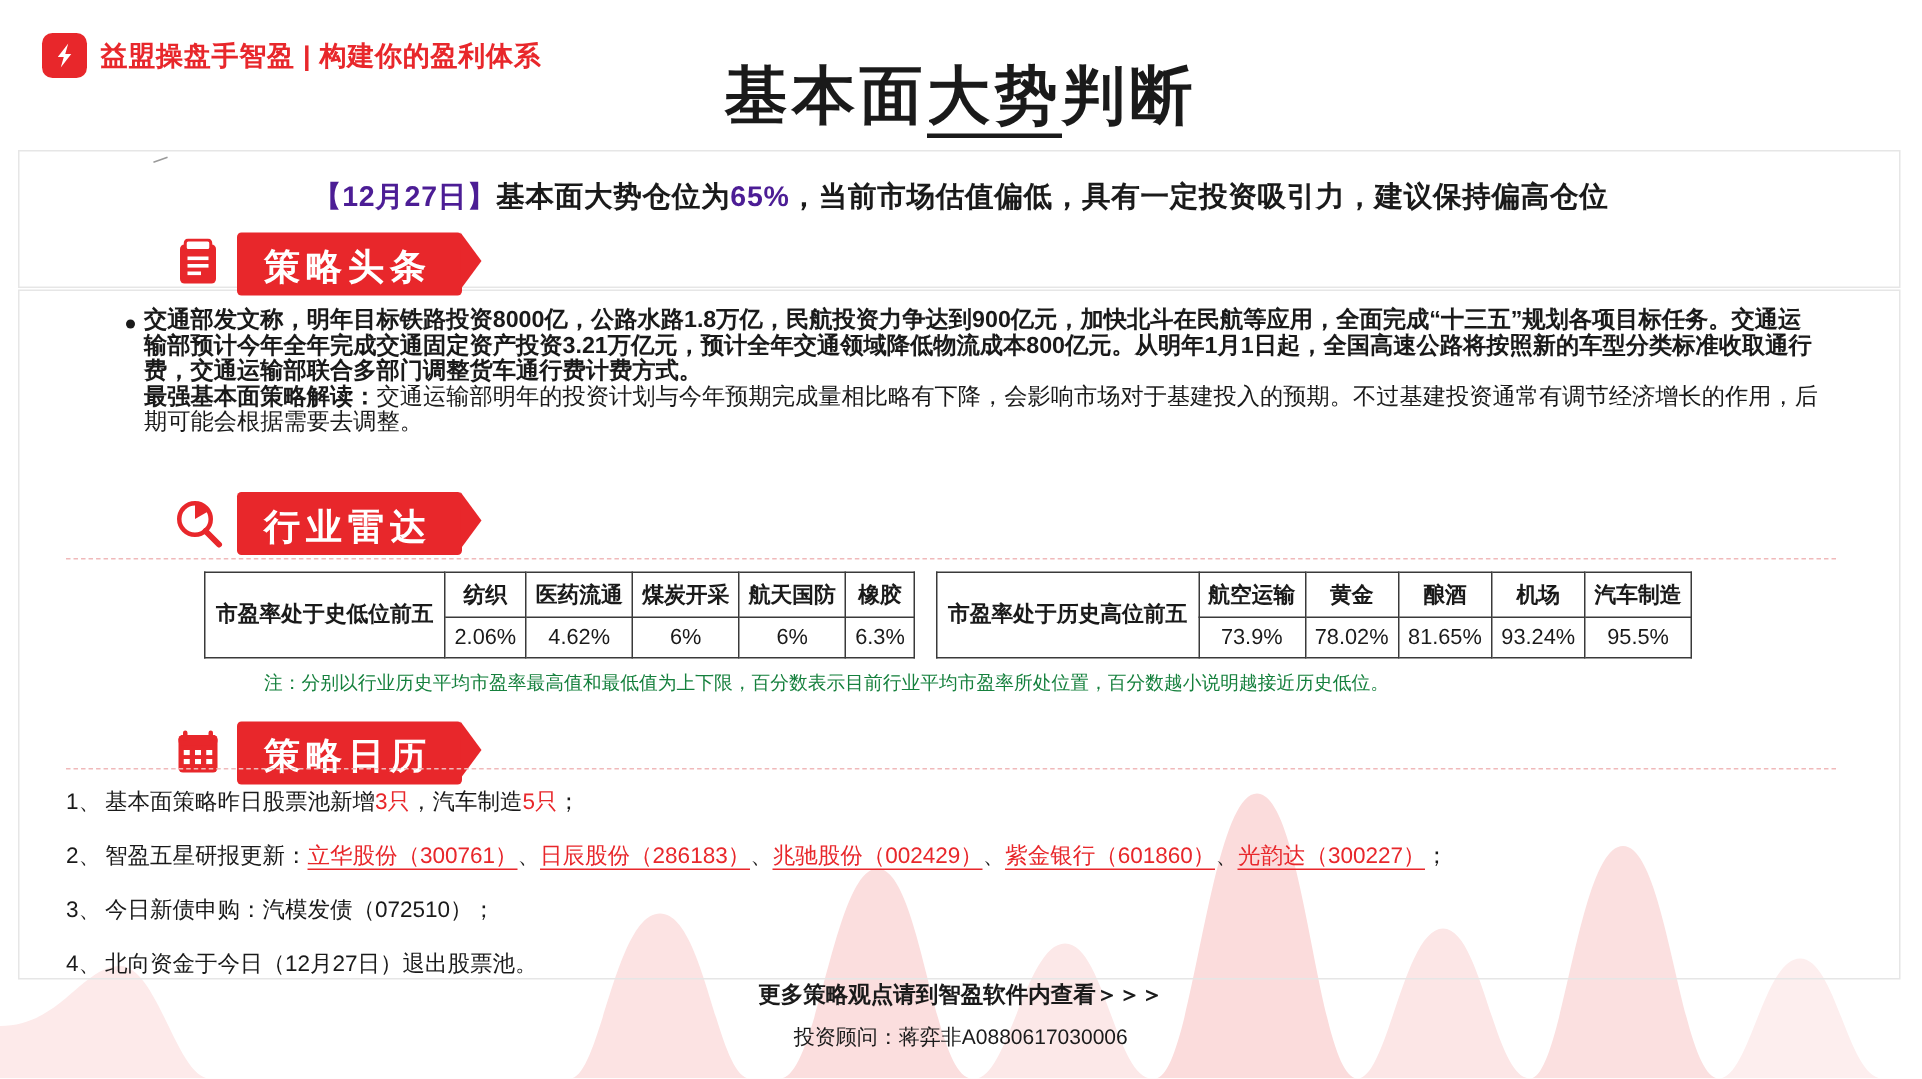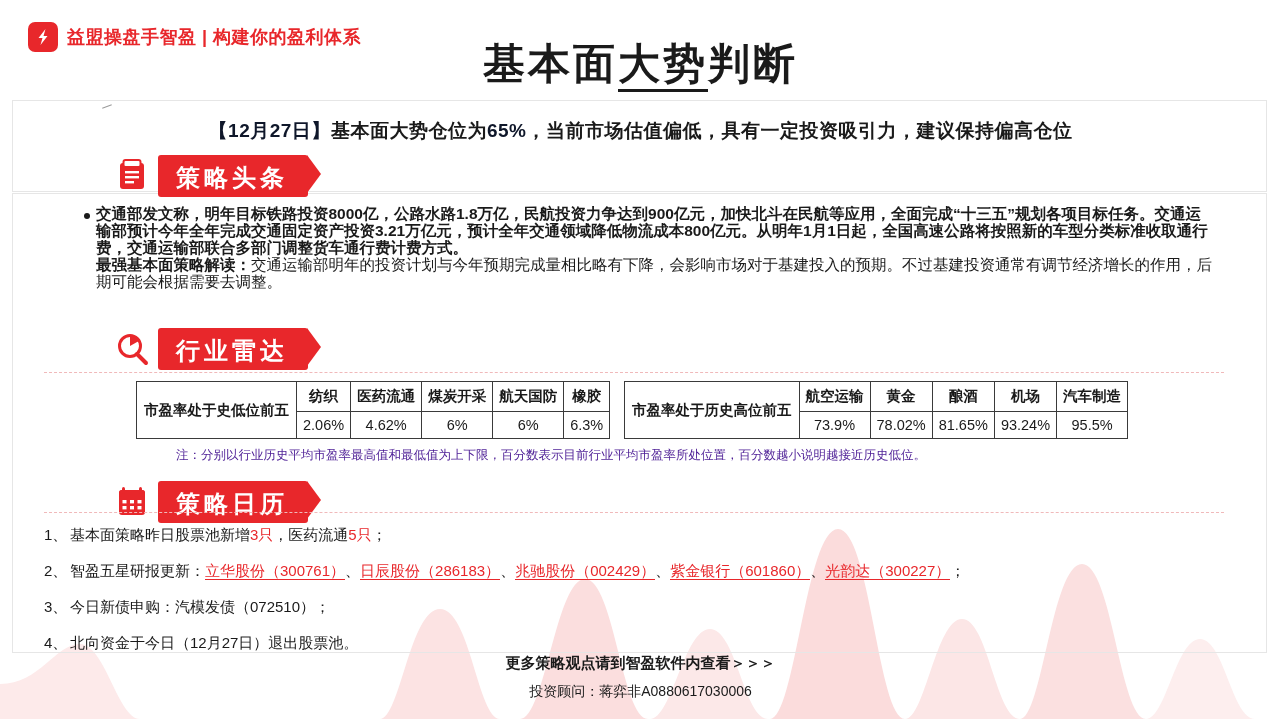--- a/index.html
+++ b/index.html
@@ -94,21 +94,21 @@
     position: absolute;
     left: 0;
     top: 118px;
     width: 1281px;
     text-align: center;
     font-size: 19px;
     font-weight: bold;
     color: #1a1a1a;
     letter-spacing: .5px;
   }
-  .summary-line .red { color: #0f172a; margin-top: 21px; }
+  .summary-line .red { color: #4c1d95; margin-top: 21px; }
   .tick-mark {
     position: absolute;
     left: 102px;
     top: 106px;
     width: 10px;
     height: 1px;
     background: #9a9a9a;
     transform: rotate(-20deg);
   }
 
@@ -201,21 +201,21 @@
     line-height: 19px;
     padding: 4px 7px;
     width: 96px;
   }
   .tbl td.colhdr { font-weight: bold; }
   .note {
     position: absolute;
     left: 176px;
     top: 447px;
     font-size: 12.5px;
-    color: #4c1d95;
+    color: #15803d;
   }
 
   
   .cal-list {
     position: absolute;
     left: 44px;
     top: 524px;
     width: 1180px;
     font-size: 15px;
     color: #1a1a1a;
@@ -398,21 +398,21 @@
       </div>
       <div class="ribbon">策略日历</div>
     </div>
 
     <div class="dashed-sep"></div>
 
     <div class="cal-list">
 
       <div class="cal-item">
         <span class="cal-idx">1、</span>
-        <span class="cal-text"><span>基本面策略昨日股票池新增</span><span class="red">3只</span><span>，医药流通</span><span class="red">5只</span><span>；</span></span>
+        <span class="cal-text"><span>基本面策略昨日股票池新增</span><span class="red">3只</span><span>，汽车制造</span><span class="red">5只</span><span>；</span></span>
       </div>
 
       <div class="cal-item">
         <span class="cal-idx">2、</span>
         <span class="cal-text"><span>智盈五星研报更新：</span><span class="ul-red">立华股份（300761）</span><span>、</span><span class="ul-red">日辰股份（286183）</span><span>、</span><span class="ul-red">兆驰股份（002429）</span><span>、</span><span class="ul-red">紫金银行（601860）</span><span>、</span><span class="ul-red">光韵达（300227）</span><span>；</span></span>
       </div>
 
       <div class="cal-item">
         <span class="cal-idx">3、</span>
         <span class="cal-text">今日新债申购：汽模发债（072510）；</span>

